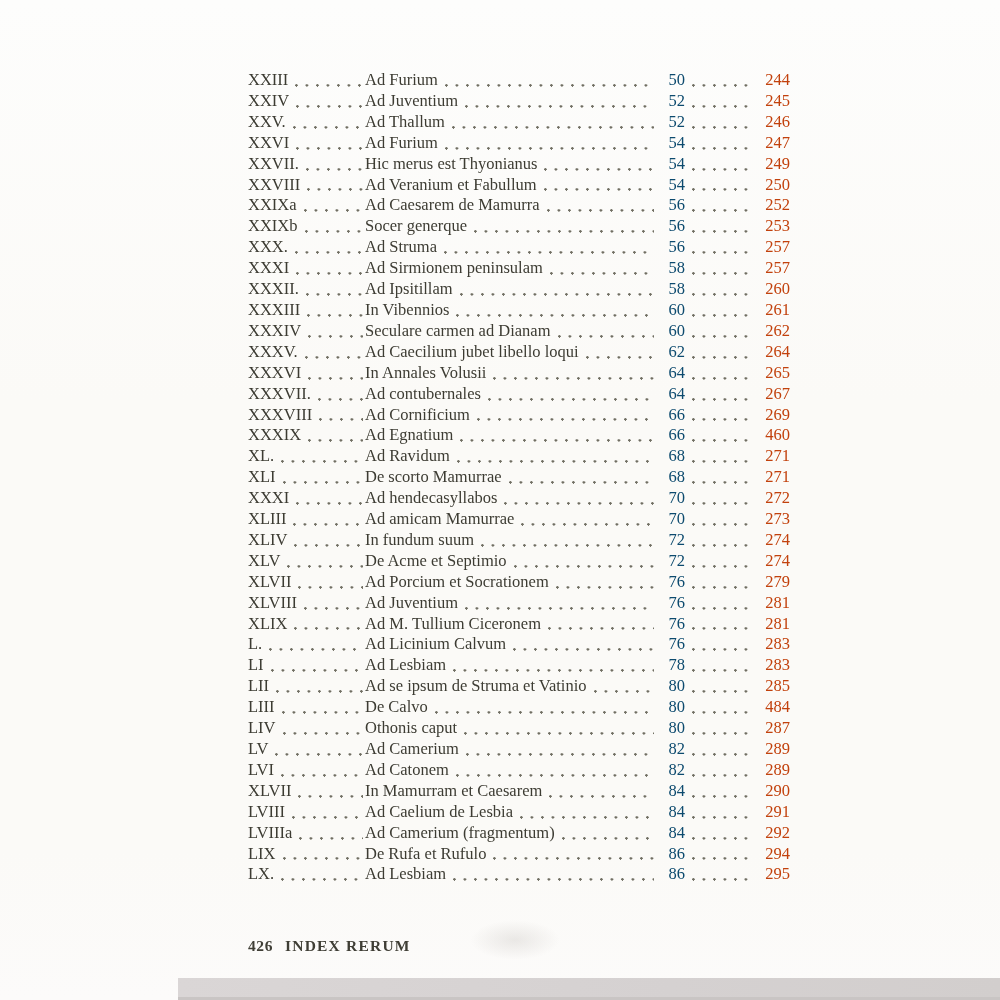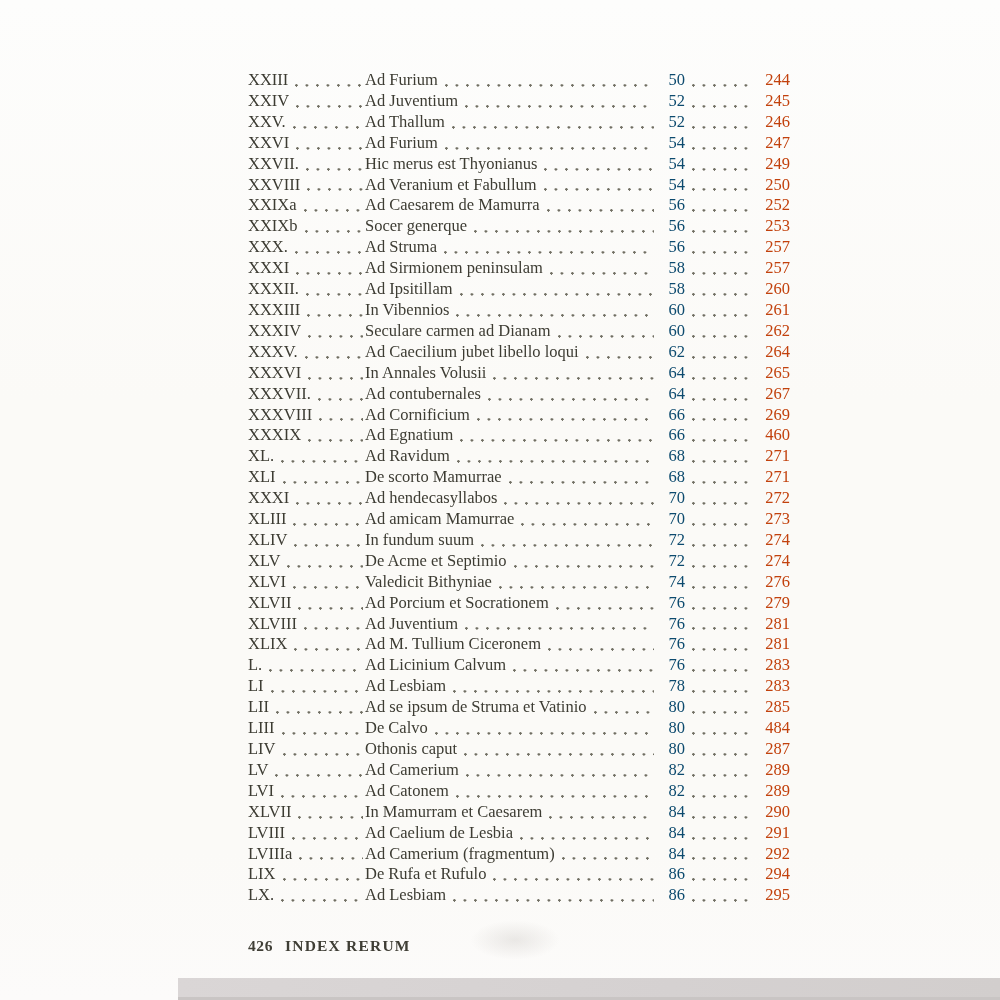--- a/index.html
+++ b/index.html
@@ -345,31 +345,20 @@
       <span class="numeral">XLV</span>
       <span class="dots numgap"></span>
     </div>
     <span class="title">De Acme et Septimio</span>
     <span class="dots lead"></span>
     <span class="pagenum">72</span>
     <span class="dots mid"></span>
     <span class="refnum">274</span>
   </div>
 
-  <div class="row">
-    <div class="numcell">
-      <span class="numeral">XLVI</span>
-      <span class="dots numgap"></span>
-    </div>
-    <span class="title">Valedicit Bithyniae</span>
-    <span class="dots lead"></span>
-    <span class="pagenum">74</span>
-    <span class="dots mid"></span>
-    <span class="refnum">276</span>
-  </div>
 
   <div class="row">
     <div class="numcell">
       <span class="numeral">XLVII</span>
       <span class="dots numgap"></span>
     </div>
     <span class="title">Ad Porcium et Socrationem</span>
     <span class="dots lead"></span>
     <span class="pagenum">76</span>
     <span class="dots mid"></span>

